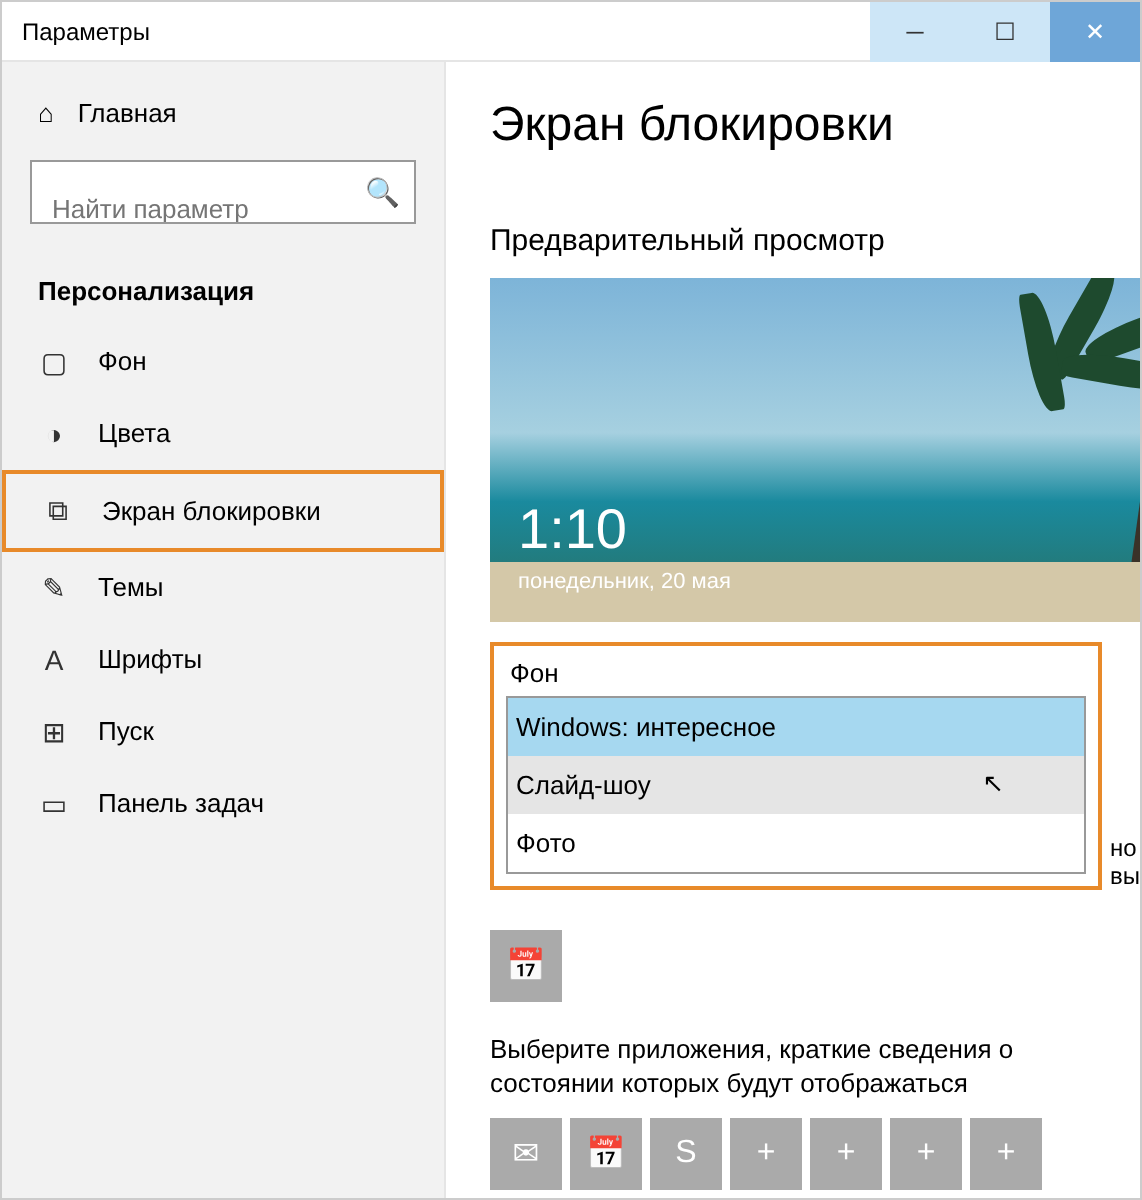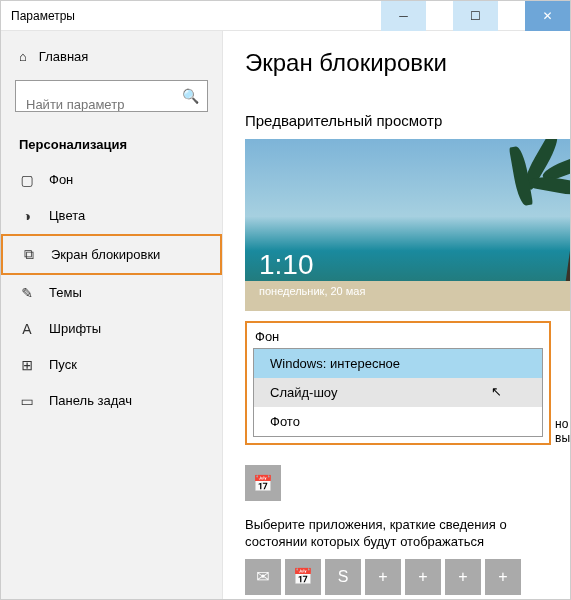--- a/index.html
+++ b/index.html
@@ -1,18 +1,18 @@
 <!DOCTYPE html>
 <html><head>
 <meta charset="utf-8">
 <style>
 * { margin: 0; padding: 0; box-sizing: border-box; font-family: "Segoe UI", Arial, sans-serif; }
 body { background: #f0f0f0; }
 .window { width: 571px; height: 600px; background: #fff; display: flex; flex-direction: column; border: 1px solid #ccc; }
-.titlebar { height: 30px; background: #fff; display: flex; align-items: center; padding-left: 10px; border-bottom: 1px solid #e5e5e5; gap: 27px; }
+.titlebar { height: 30px; background: #fff; display: flex; align-items: center; padding-left: 10px; border-bottom: 1px solid #e5e5e5; }
 .titlebar-text { font-size: 12px; flex: 1; }
 .wc { width: 45px; height: 30px; display: flex; align-items: center; justify-content: center; font-size: 12px; color: #000; }
 .wc.min, .wc.max { background: #cde6f7; color: #333; }
 .wc.close { background: #6ea6d8; color: #fff; }
 .body { flex: 1; display: flex; overflow: hidden; }
 .sidebar { width: 222px; background: #f2f2f2; border-right: 1px solid #e5e5e5; padding-top: 10px; }
 .home { display: flex; align-items: center; padding: 8px 18px; gap: 12px; font-size: 13px; }
 .search { margin: 8px 14px 14px; position: relative; }
 .search input { width: 100%; height: 32px; padding: 16px 30px 0 10px; border: 1px solid #999; background: #fff; font-size: 13px; outline: none; }
 .search-icon { position: absolute; right: 8px; top: 8px; font-size: 14px; color: #555; }
@@ -30,21 +30,21 @@
 .f1 { right: 10px; top: 50px; transform: rotate(-20deg); }
 .f2 { right: 40px; top: 45px; transform: rotate(-60deg); }
 .f3 { right: 60px; top: 60px; transform: rotate(-100deg); }
 .f4 { right: 20px; top: 70px; transform: rotate(10deg); }
 .beach { position: absolute; bottom: 0; left: 0; right: 0; height: 30px; background: #d4c8a8; }
 .clock { position: absolute; left: 14px; bottom: 30px; color: #fff; font-size: 28px; font-weight: 300; }
 .date { position: absolute; left: 14px; bottom: 14px; color: #fff; font-size: 11px; }
 .dropdown { border: 2px solid #e88a2a; padding: 4px 6px 6px; width: 306px; margin-bottom: 6px; }
 .dd-label { font-size: 13px; margin: 2px 0 4px 2px; }
 .dd-list { border: 1px solid #999; background: #fff; }
-.dd-item { padding: 7px 16px; font-size: 13px; position: relative; }
+.dd-item { padding: 7px 4px; font-size: 13px; position: relative; }
 .dd-item.sel { background: #a6d8f0; }
 .dd-item.hov { background: #e5e5e5; }
 .cursor { position: absolute; right: 40px; top: 6px; font-size: 13px; }
 .info-text { margin-left: 310px; margin-top: -34px; font-size: 12px; margin-bottom: 20px; }
 .tile-row { display: flex; gap: 4px; margin-bottom: 16px; }
 .tile { width: 36px; height: 36px; background: #aaa; color: #fff; display: flex; align-items: center; justify-content: center; font-size: 16px; }
 .desc { font-size: 13px; margin-bottom: 8px; line-height: 1.3; }
 .toggle-block { border: 2px solid #e88a2a; padding: 8px 10px; }
 </style>
 </head>

